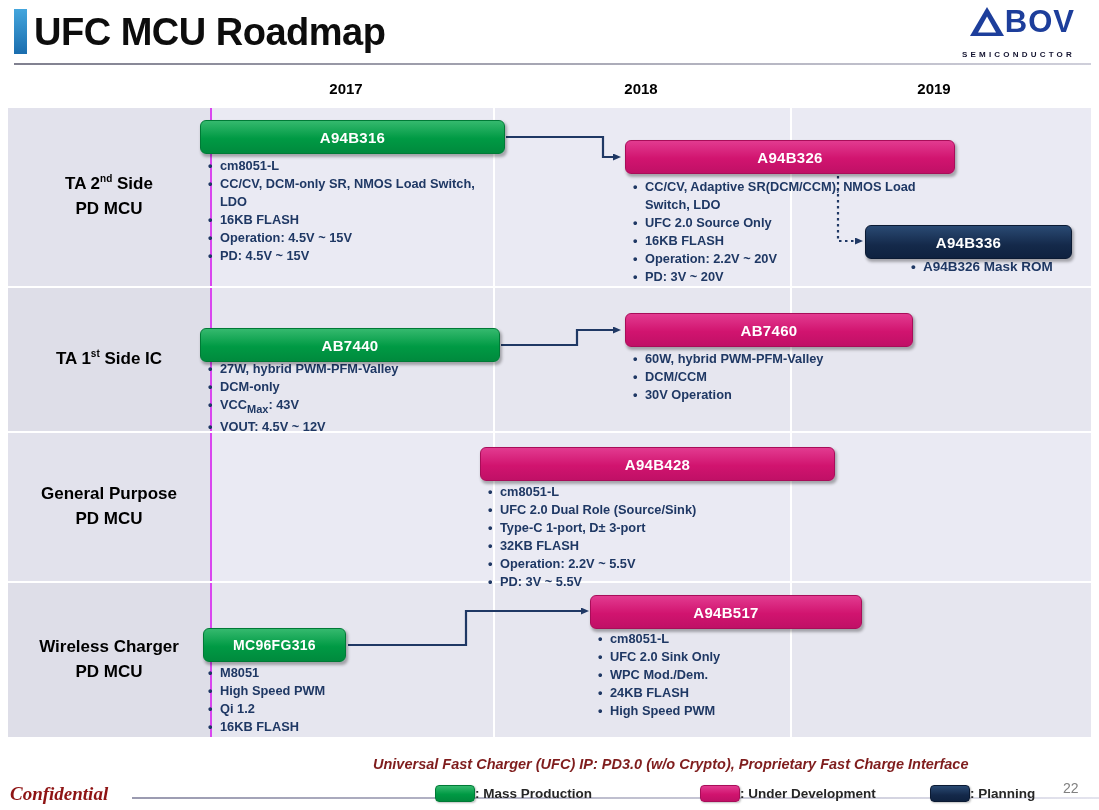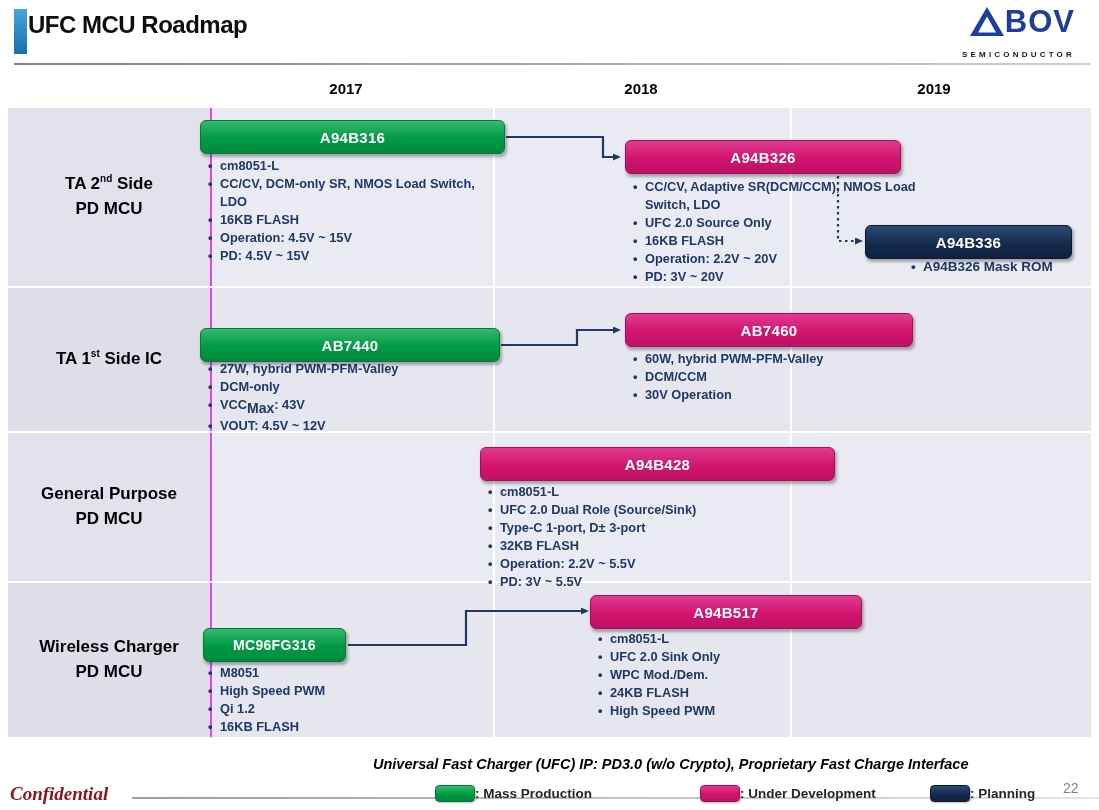--- a/index.html
+++ b/index.html
@@ -10,22 +10,22 @@
     background:#ffffff;
     overflow:hidden;
   }
 
   
   .title-accent {
     position:absolute; left:14px; top:9px; width:13px; height:45px;
     background:linear-gradient(180deg,#44a6dd,#1a6dae);
   }
   .slide-title {
-    position:absolute; left:28px; top:11px;
-    font-size:24px; font-weight:bold; color:#0d0d0d; letter-spacing:-0.5px;
+    position:absolute; left:34px; top:11px;
+    font-size:38px; font-weight:bold; color:#0d0d0d; letter-spacing:-0.5px;
     white-space:nowrap;
   }
   .title-rule {
     position:absolute; left:14px; top:63px; width:1077px; height:2px;
     background:linear-gradient(to right,#80808f,#cfcfda);
   }
   .logo { position:absolute; right:24px; top:7px; }
   .logo-top { display:flex; align-items:flex-end; justify-content:flex-end; }
   .logo-a { width:34px; height:29px; margin-right:1px; }
   .logo-bov { font-size:31px; line-height:29px; font-weight:bold; color:#1d3e9b; letter-spacing:1px; }
@@ -67,27 +67,27 @@
   .box-pink  { background:linear-gradient(#e23b90,#d1146f 55%,#c01066); border:1px solid #a80d59; }
   .box-navy  { background:linear-gradient(#2a4a73,#14294a 60%,#0f2240); border:1px solid #0b1a33; }
 
   
   .bullets {
     position:absolute; z-index:9; list-style:none;
     color:#1f3864; font-size:12.8px; font-weight:bold; line-height:18px;
   }
   .bullets li { position:relative; padding-left:13px; }
   .bullets li::before { content:"\2022"; position:absolute; left:1px; }
-  .bullets sub { font-size:14px; }
+  .bullets sub { font-size:11px; }
   .bullets-lg { font-size:13.5px; }
 
   
   .footer-note {
     position:absolute; left:373px; top:756px; white-space:nowrap;
-    font-size:14.5px; font-weight:bold; font-style:italic; color:#000000;
+    font-size:14.5px; font-weight:bold; font-style:italic; color:#7f1d1d;
   }
   .confidential {
     position:absolute; left:10px; top:783px;
     font-family:"Liberation Serif", serif; font-size:19px;
     font-style:italic; font-weight:bold; color:#8e1414;
   }
   .page-number { position:absolute; left:1063px; top:780px; font-size:14px; color:#808080; }
   .bottom-rule {
     position:absolute; left:132px; top:797px; width:967px; height:2px;
     background:linear-gradient(to right,#9a9ab0,#e4e4ee);
@@ -166,21 +166,21 @@
 
   <div class="box box-green" style="left:200px; top:120px; width:305px;">A94B316</div>
   <ul class="bullets" style="left:207px; top:157px; width:298px;">
       <li>cm8051-L</li>
       <li>CC/CV, DCM-only SR, NMOS Load Switch, LDO</li>
       <li>16KB FLASH</li>
       <li>Operation: 4.5V ~ 15V</li>
       <li>PD: 4.5V ~ 15V</li>
     </ul>
 
-  <div class="box box-pink" style="left:625px; top:140px; width:276px;">A94B326</div>
+  <div class="box box-pink" style="left:625px; top:140px; width:330px;">A94B326</div>
   <ul class="bullets" style="left:632px; top:178px; width:296px;">
       <li>CC/CV, Adaptive SR(DCM/CCM), NMOS Load Switch, LDO</li>
       <li>UFC 2.0 Source Only</li>
       <li>16KB FLASH</li>
       <li>Operation: 2.2V ~ 20V</li>
       <li>PD: 3V ~ 20V</li>
     </ul>
 
   <div class="box box-navy" style="left:865px; top:225px; width:207px;">A94B336</div>
   <ul class="bullets bullets-lg" style="left:910px; top:258px; width:220px;">

